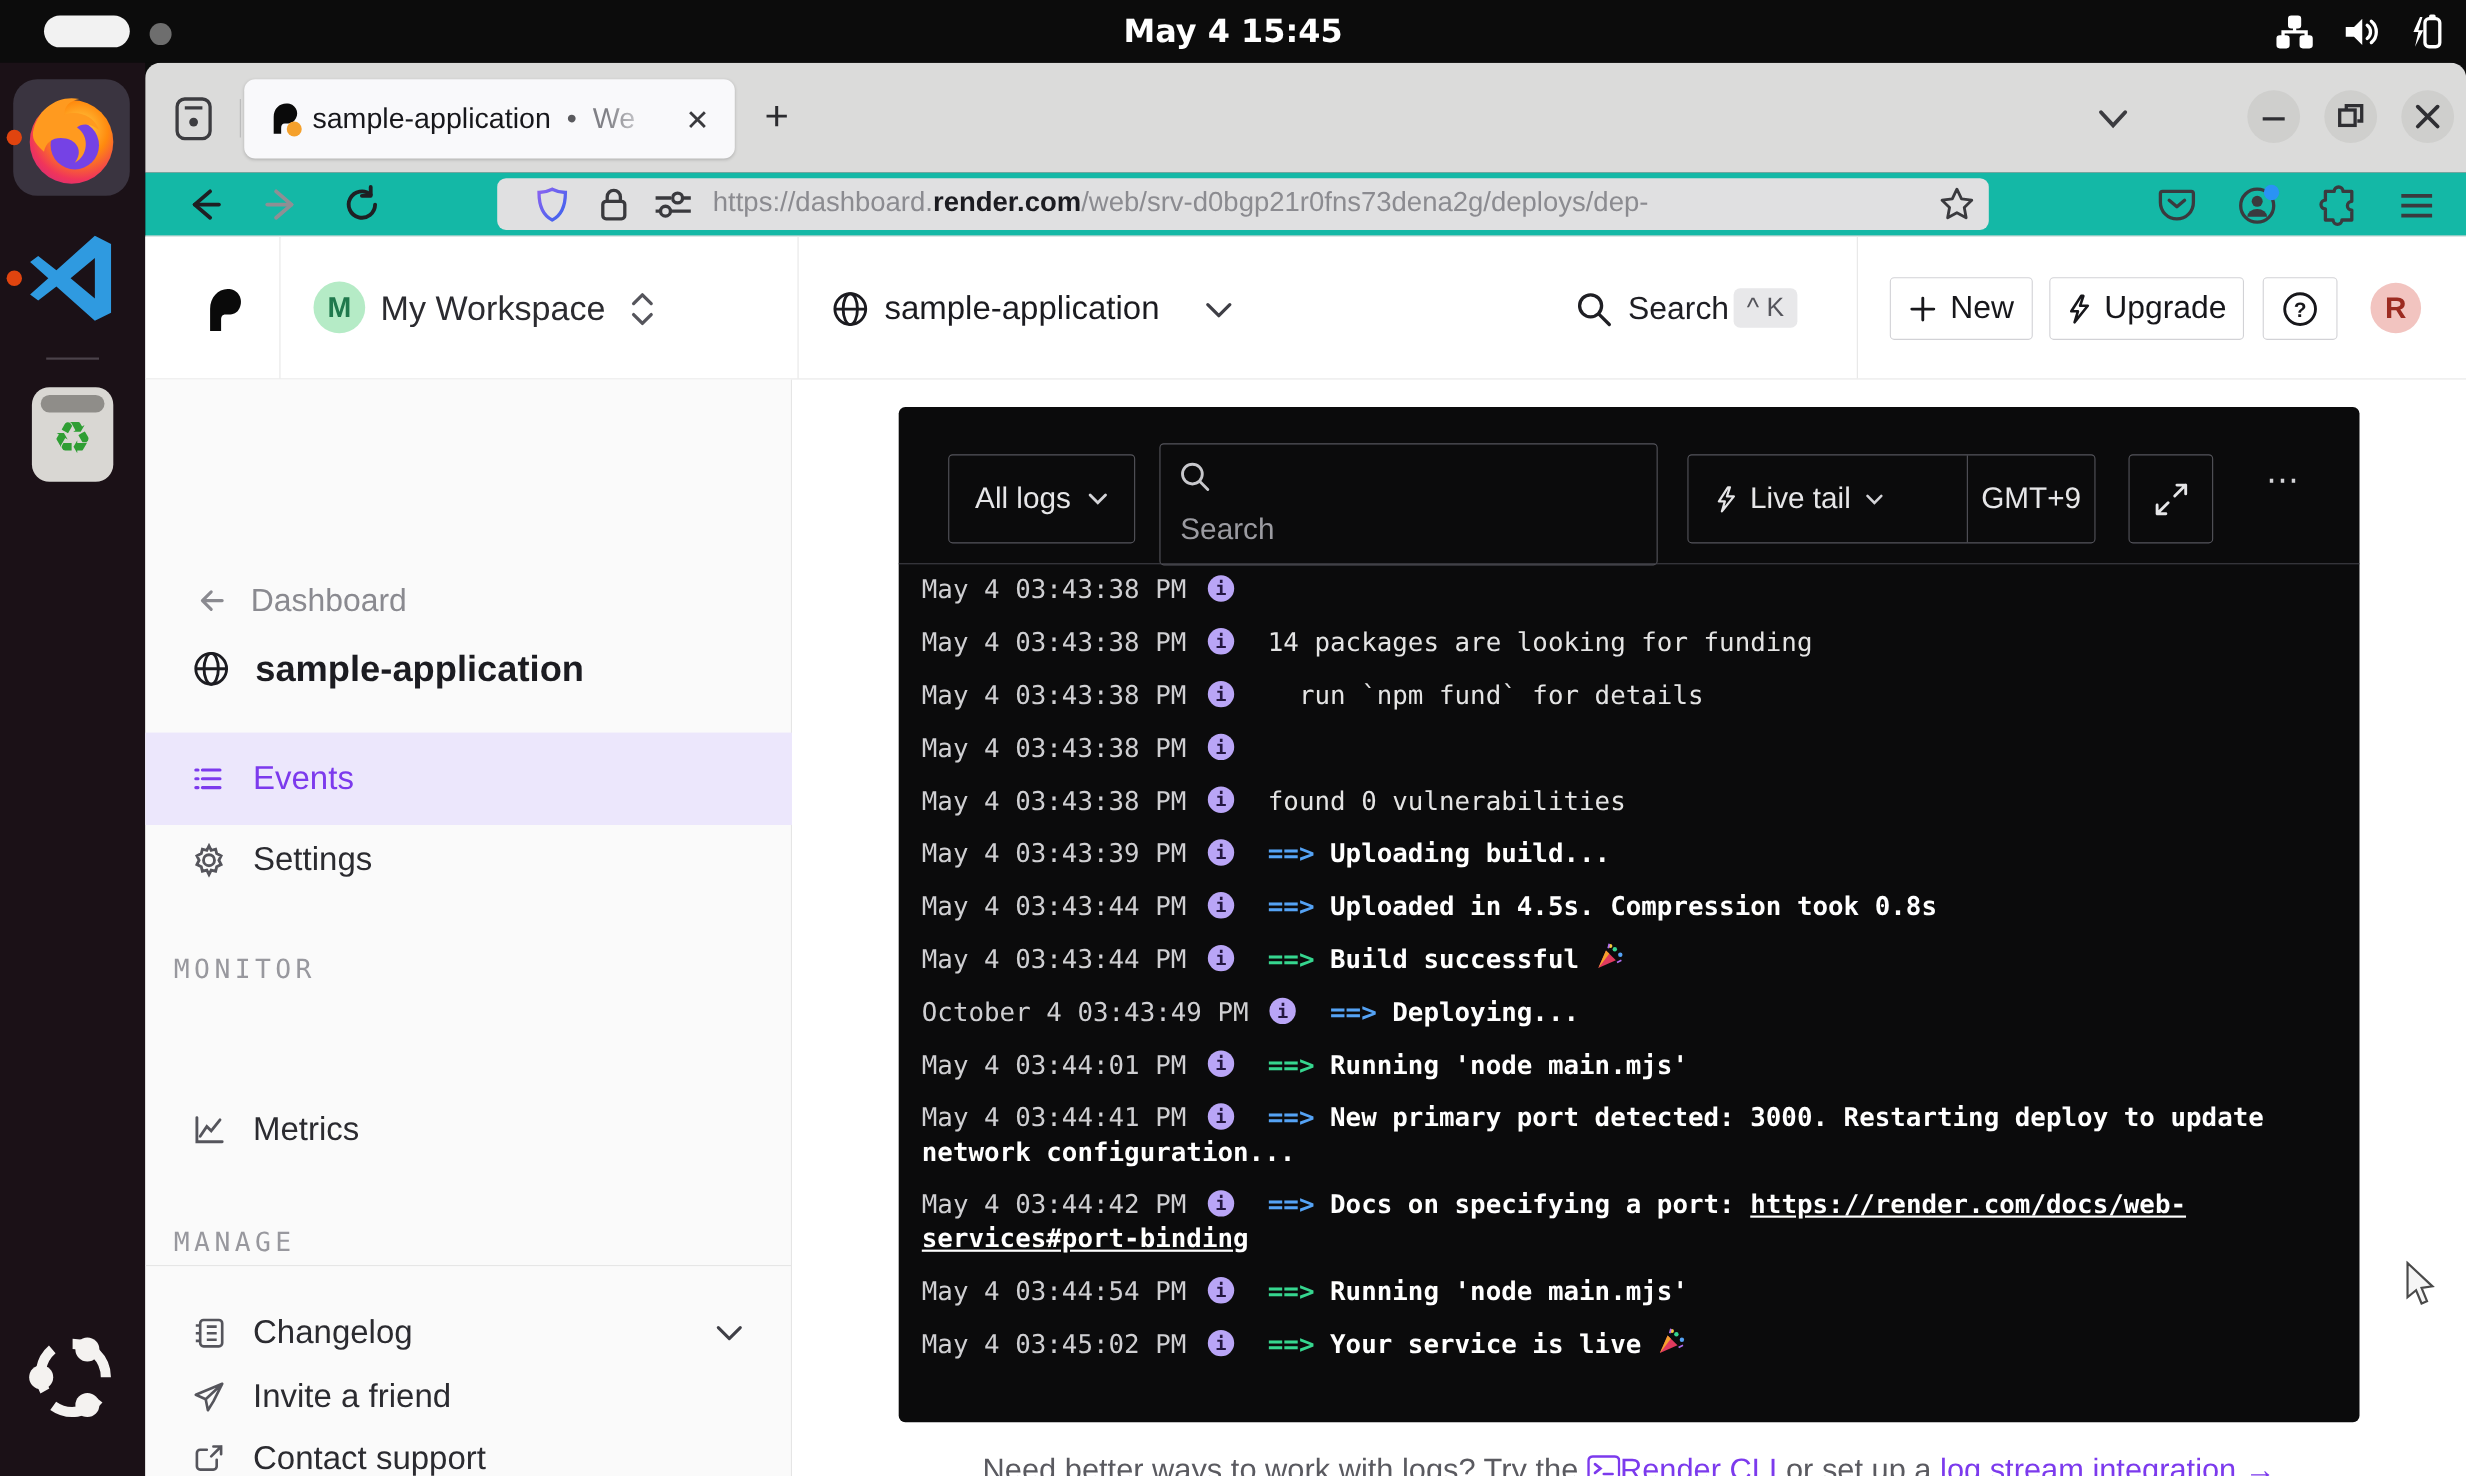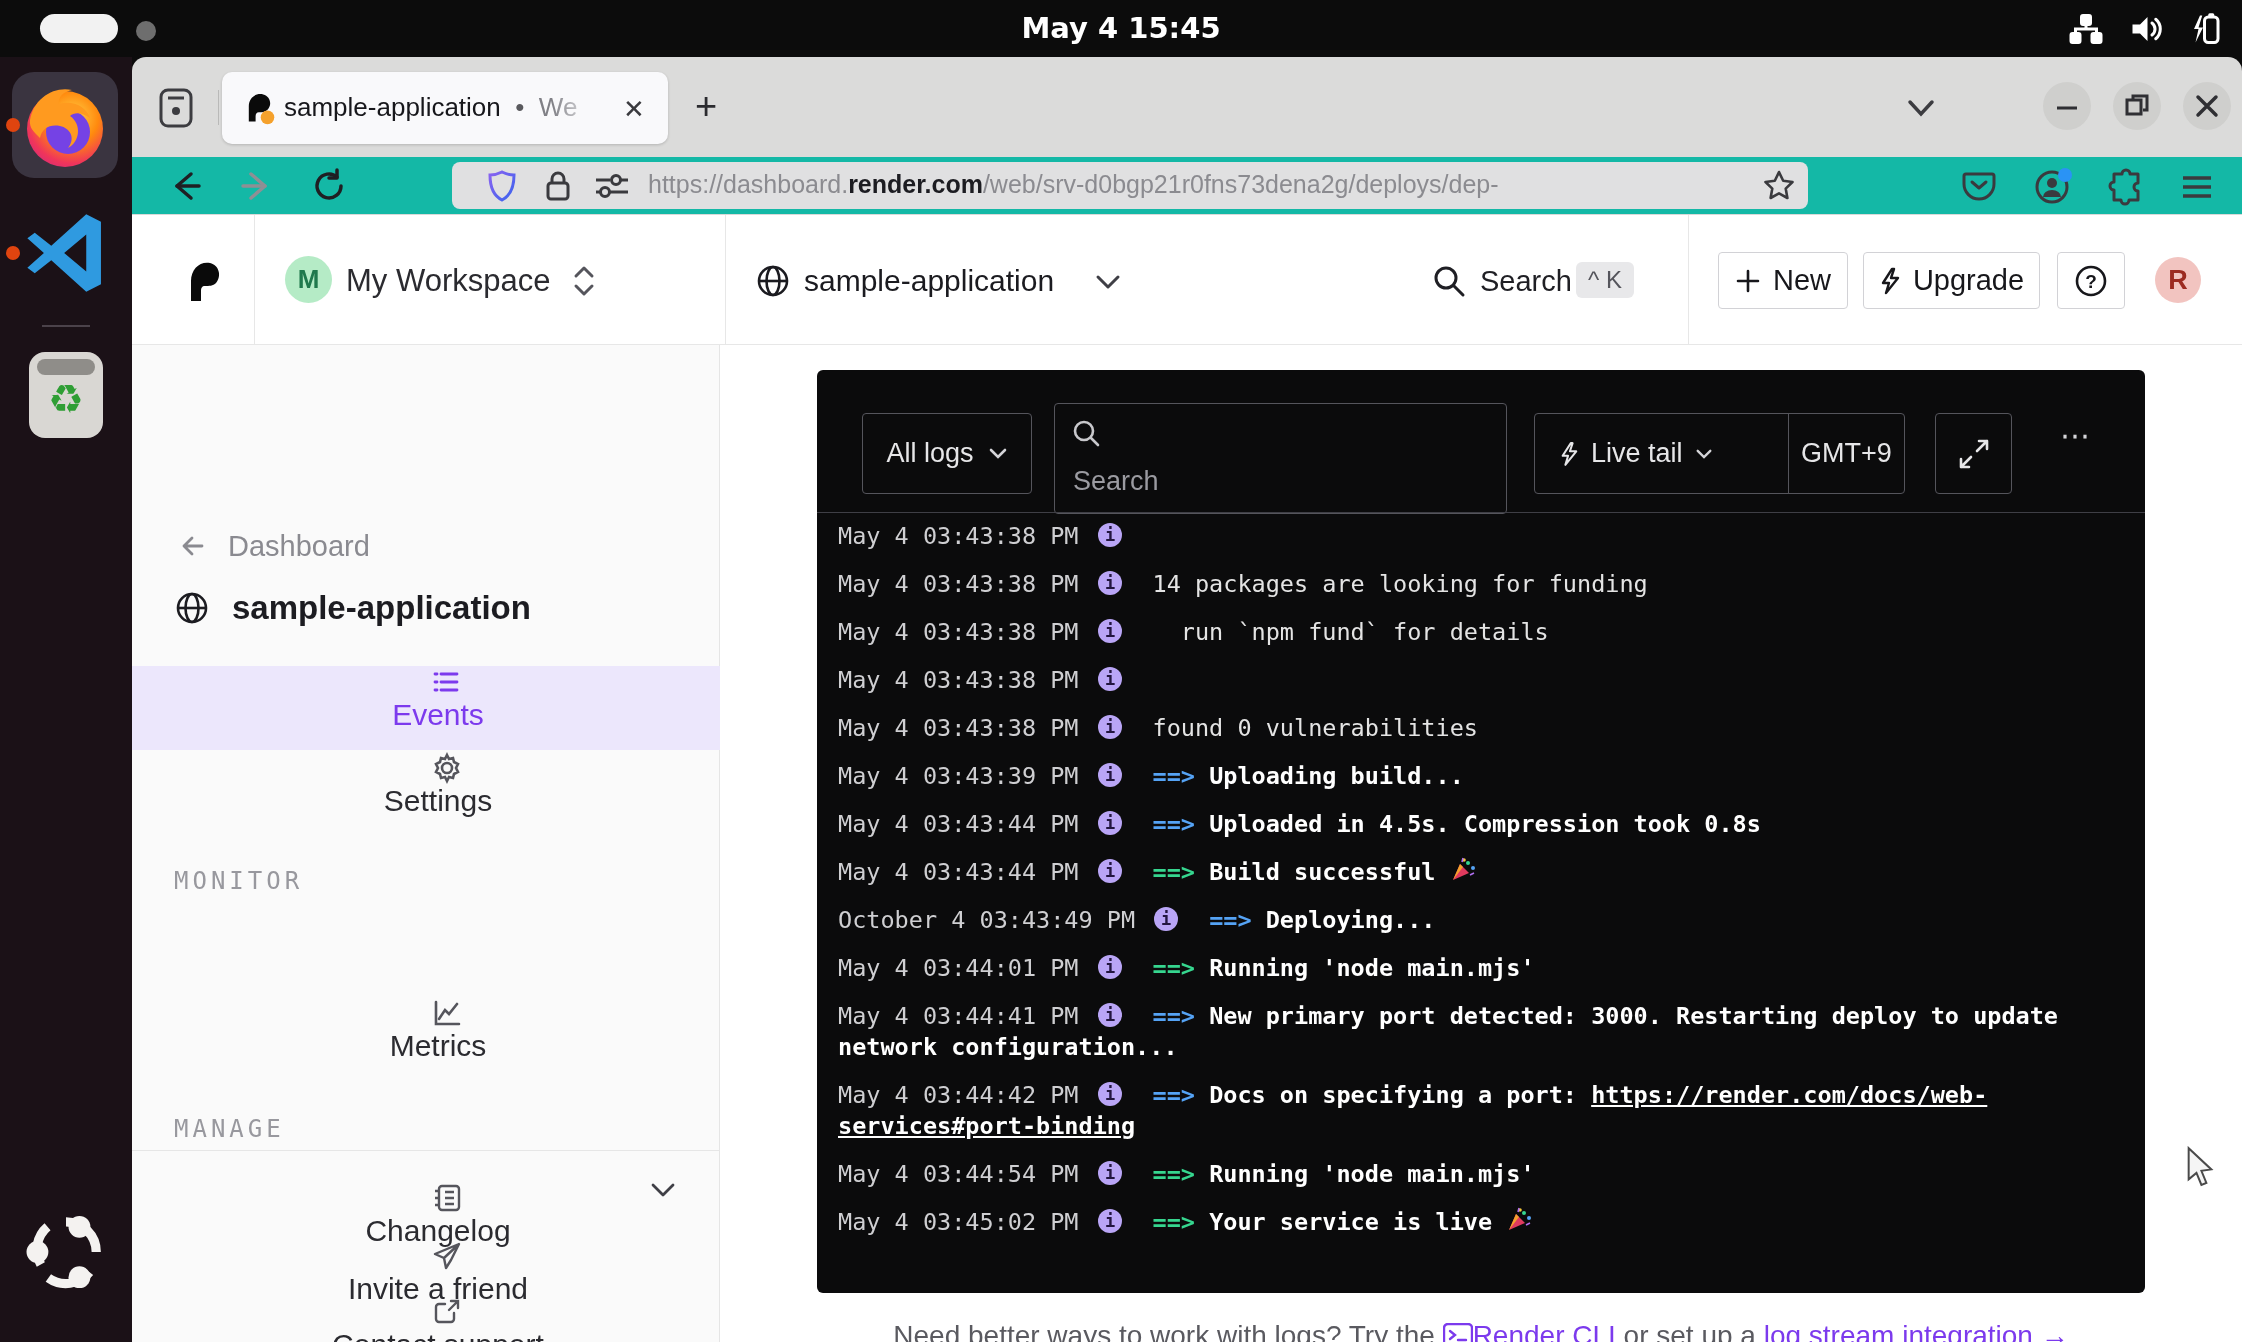--- a/index.html
+++ b/index.html
@@ -59,26 +59,26 @@
   #hdr-search-label { position:absolute; left:1348px; top:50px; font-size:29px; color:#1f1f24; }
   #hdr-kbd { position:absolute; left:1444px; top:47px; padding:4px 12px; background:#e8e8ea; border-radius:6px;
      font-size:24px; color:#55555c; }
   .hdr-btn { position:absolute; top:37px; height:57px; border:1px solid #d2d2d6; border-radius:4px; background:#fff;
      font-size:29px; color:#17171b; display:flex; align-items:center; justify-content:center; gap:12px; }
   #r-avatar { position:absolute; left:2023px; top:42px; width:46px; height:46px; border-radius:50%; background:#f2c4c0;
      color:#9c2b21; font-size:27px; font-weight:600; text-align:center; line-height:46px; }
 
   
   #sidebar { position:absolute; left:0; top:130px; width:588px; height:997px; background:#fafafa; border-right:1px solid #e5e5e5; }
-  .side-row { position:absolute; left:0; width:588px; height:60px; display:flex; align-items:center;flex-direction:column; }
+  .side-row { position:absolute; left:0; width:588px; height:60px; display:flex; align-items:center; }
   .side-ic { margin-left:42px; width:32px; height:32px; flex:none; }
   .side-label { margin-left:24px; font-size:30px; color:#2b2b30; }
   #events-row { top:321px; height:84px; background:#ece7fc; }
   #events-row .side-label { color:#7c3aed; font-weight:500; }
-  .section-hdr { position:absolute; left:42px; font-family:"DejaVu Sans Mono", monospace; font-size:24px;
+  .section-hdr { position:absolute; left:26px; font-family:"DejaVu Sans Mono", monospace; font-size:24px;
      letter-spacing:4px; color:#98989e; }
   #manage-line { position:absolute; left:0; top:805px; width:588px; height:1px; background:#e6e6e6; }
   #back-row { position:absolute; left:0; top:171px; width:588px; height:60px; display:flex; align-items:center; }
   #back-row .side-label { color:#8a8a90; font-size:29px; margin-left:22px; }
   #side-service { position:absolute; left:0; top:233px; width:588px; height:60px; display:flex; align-items:center; }
   #side-service .side-label { font-size:33px; font-weight:600; color:#1c1c21; margin-left:22px; }
 
   
   #logpanel { position:absolute; left:685px; top:155px; width:1328px; height:923px; background:#0b0b0c; border-radius:6px; }
   .lbtn { position:absolute; border:1px solid #55555c; border-radius:4px; color:#e6e6e8; font-size:27px;

